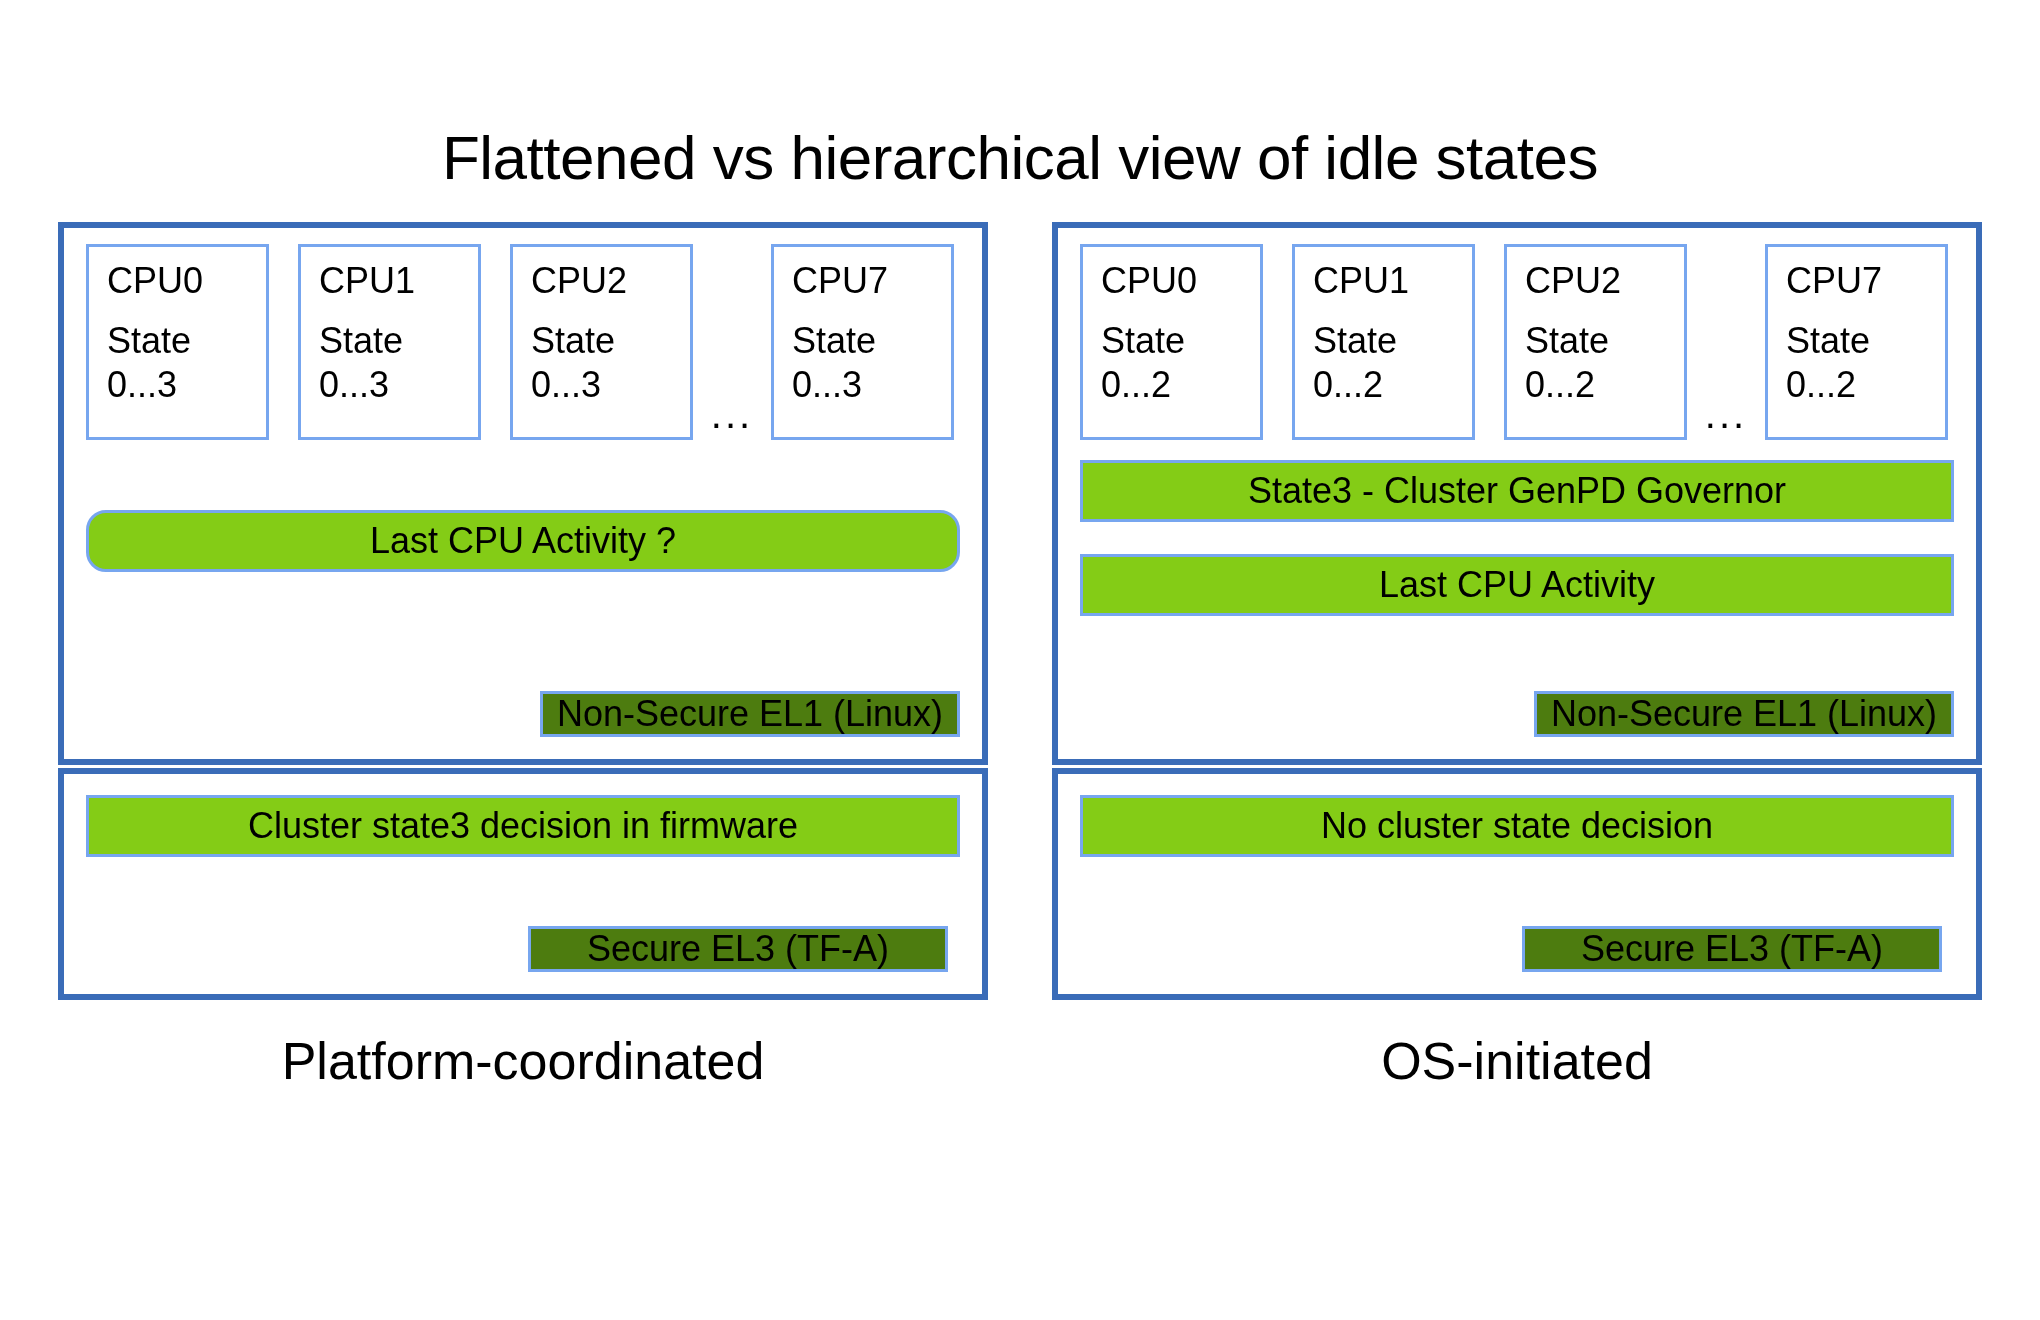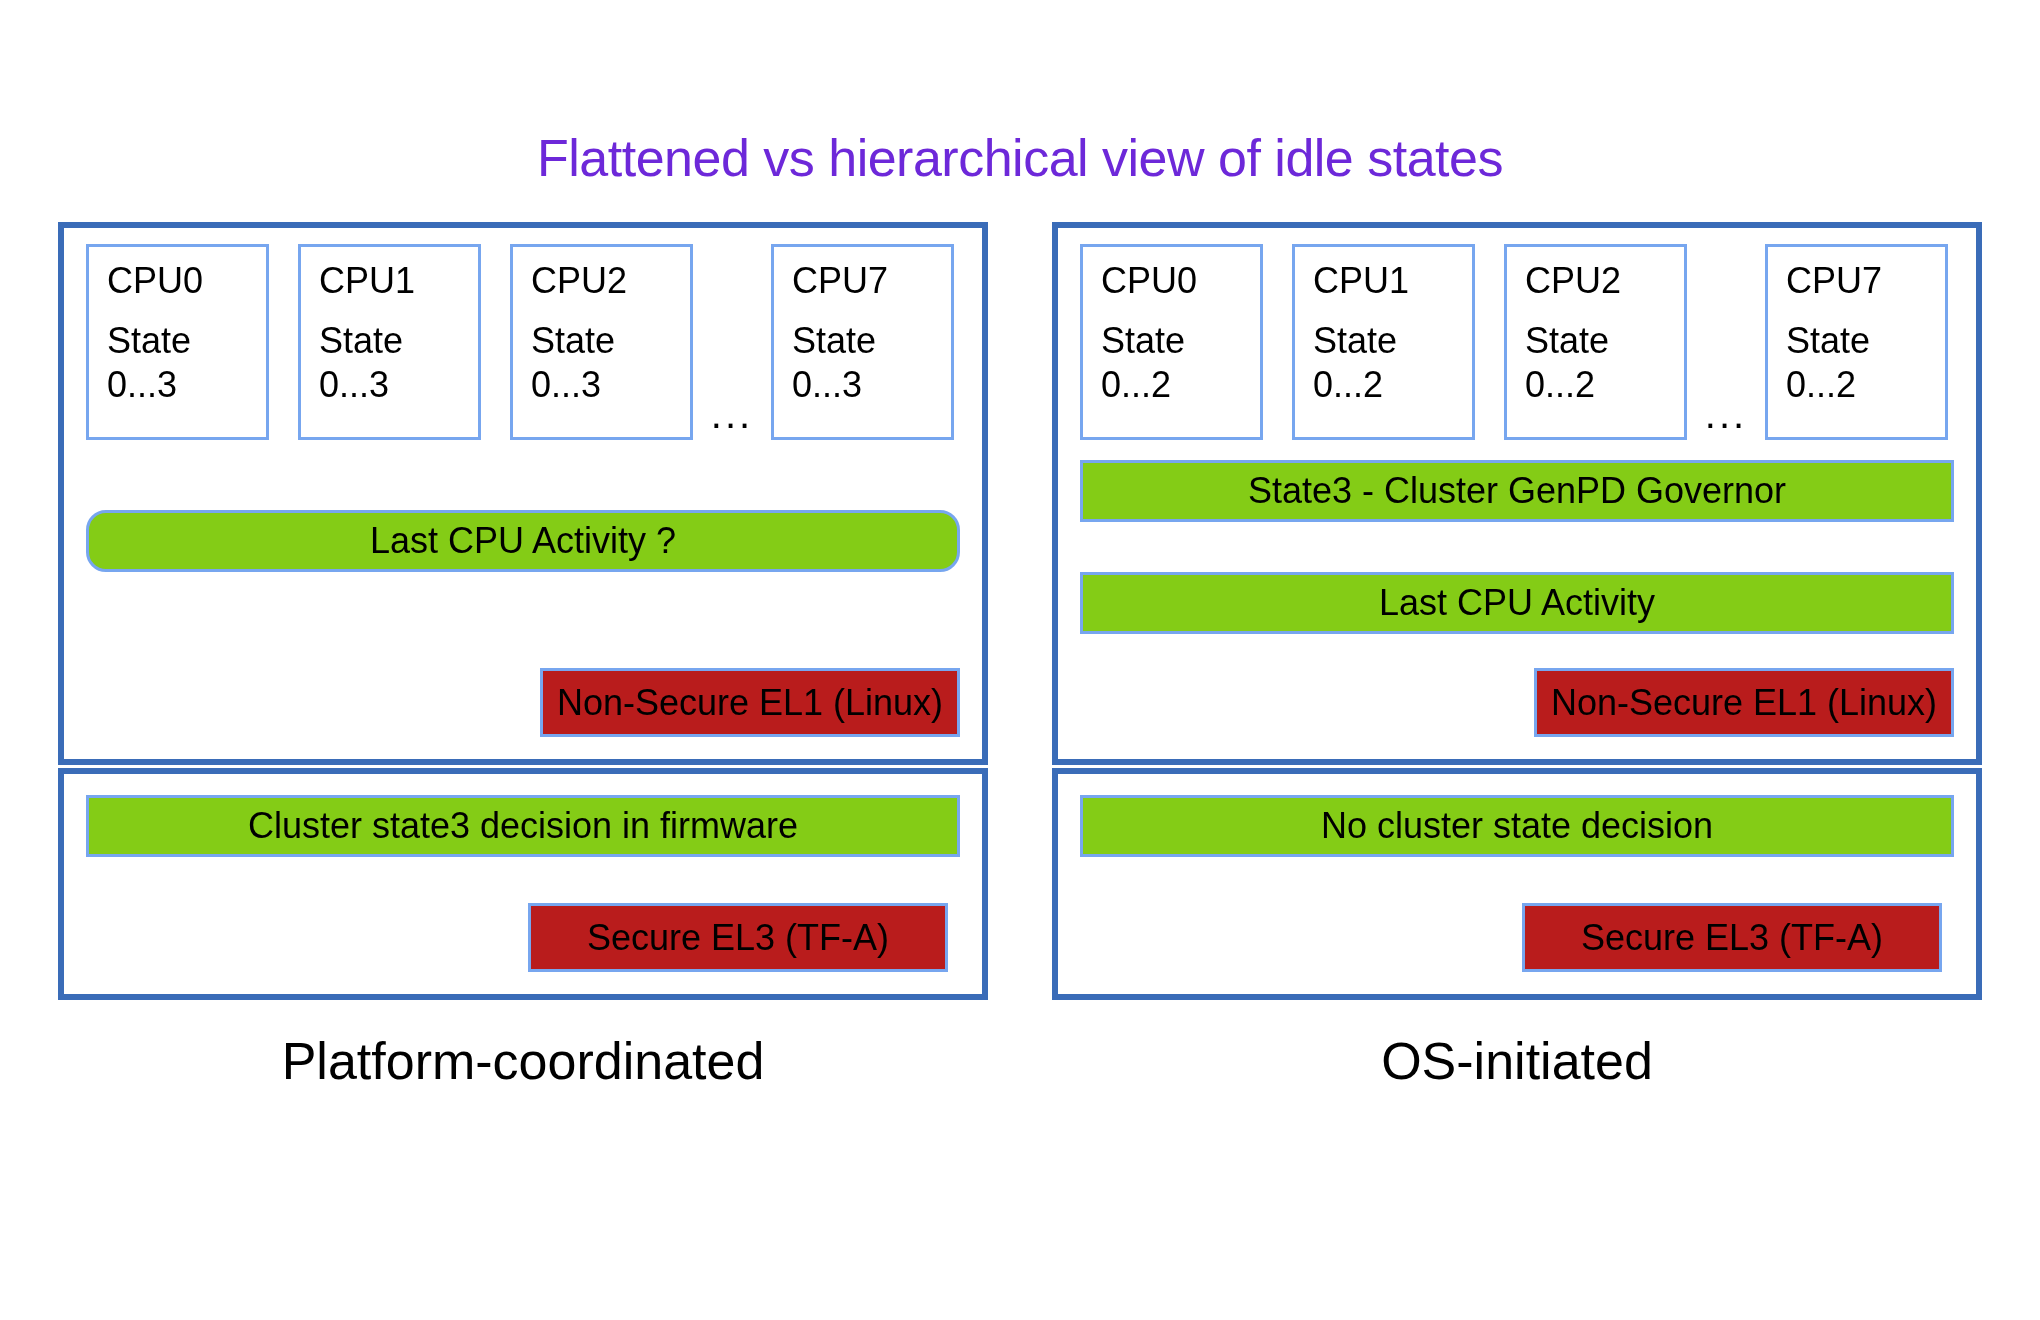--- a/index.html
+++ b/index.html
@@ -23,24 +23,24 @@
     height: 1320px;
   }
 
   
   .title {
     position: absolute;
     left: 0;
     top: 122px;
     width: 2040px;
     text-align: center;
-    font-size: 52px;
+    font-size: 62px;
     line-height: 72px;
     letter-spacing: -0.5px;
-    color: #6d28d9;
+    color: #000000;
     white-space: nowrap;
   }
 
   
   .column {
     position: absolute;
     top: 222px;
   }
   .column.left  { left: 58px;  width: 930px; }
   .column.right { left: 1052px; width: 930px; }
@@ -113,29 +113,29 @@
     font-size: 36px;
     line-height: 42px;
     white-space: nowrap;
   }
 
   
   .bar-last-activity-left { top: 282px; border-radius: 20px; }
 
   
   .bar-genpd   { top: 232px; }
-  .bar-last-activity-right { top: 344px; }
+  .bar-last-activity-right { top: 326px; }
 
   
   .corner-box {
     position: absolute;
     box-sizing: border-box;
     border: 3px solid #77a6ef;
-    background: #b91c1c;
-    height: 69px;
+    background: #4d7c0f;
+    height: 46px;
     display: flex;
     align-items: center;
     justify-content: center;
     font-size: 36px;
     line-height: 42px;
     white-space: nowrap;
     padding: 0 18px;
   }
   .el1-box {
     right: 22px;

